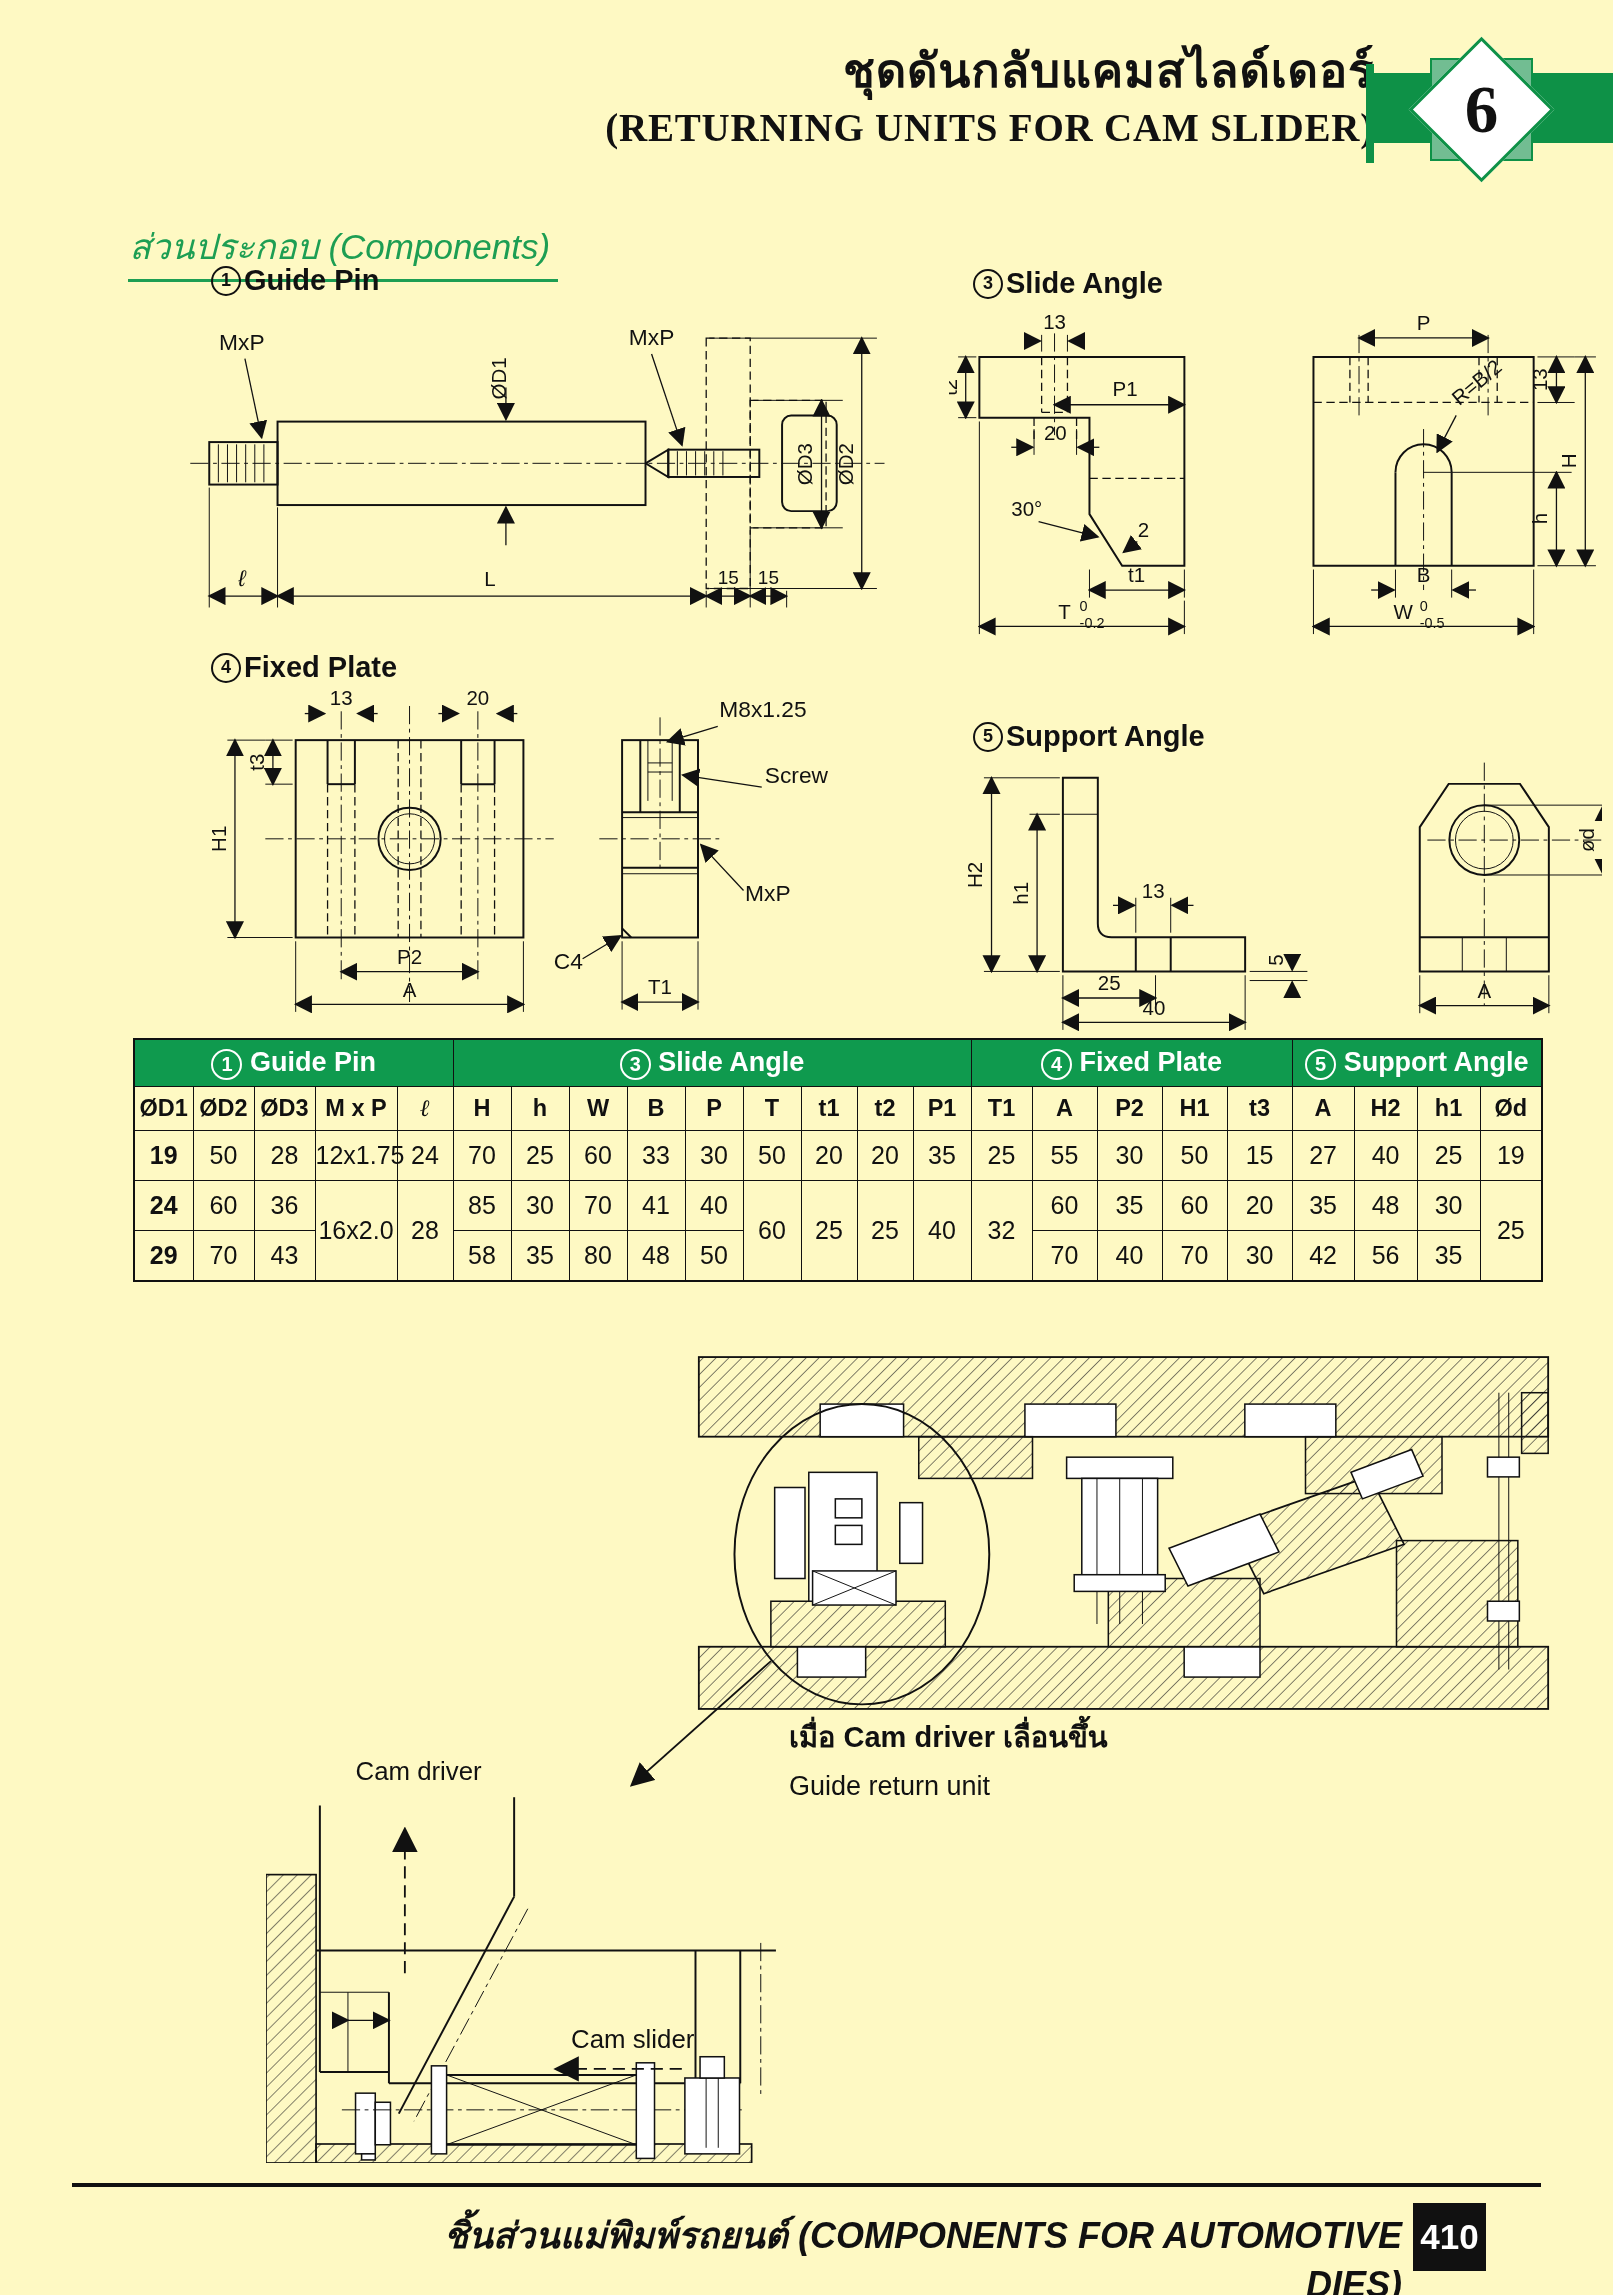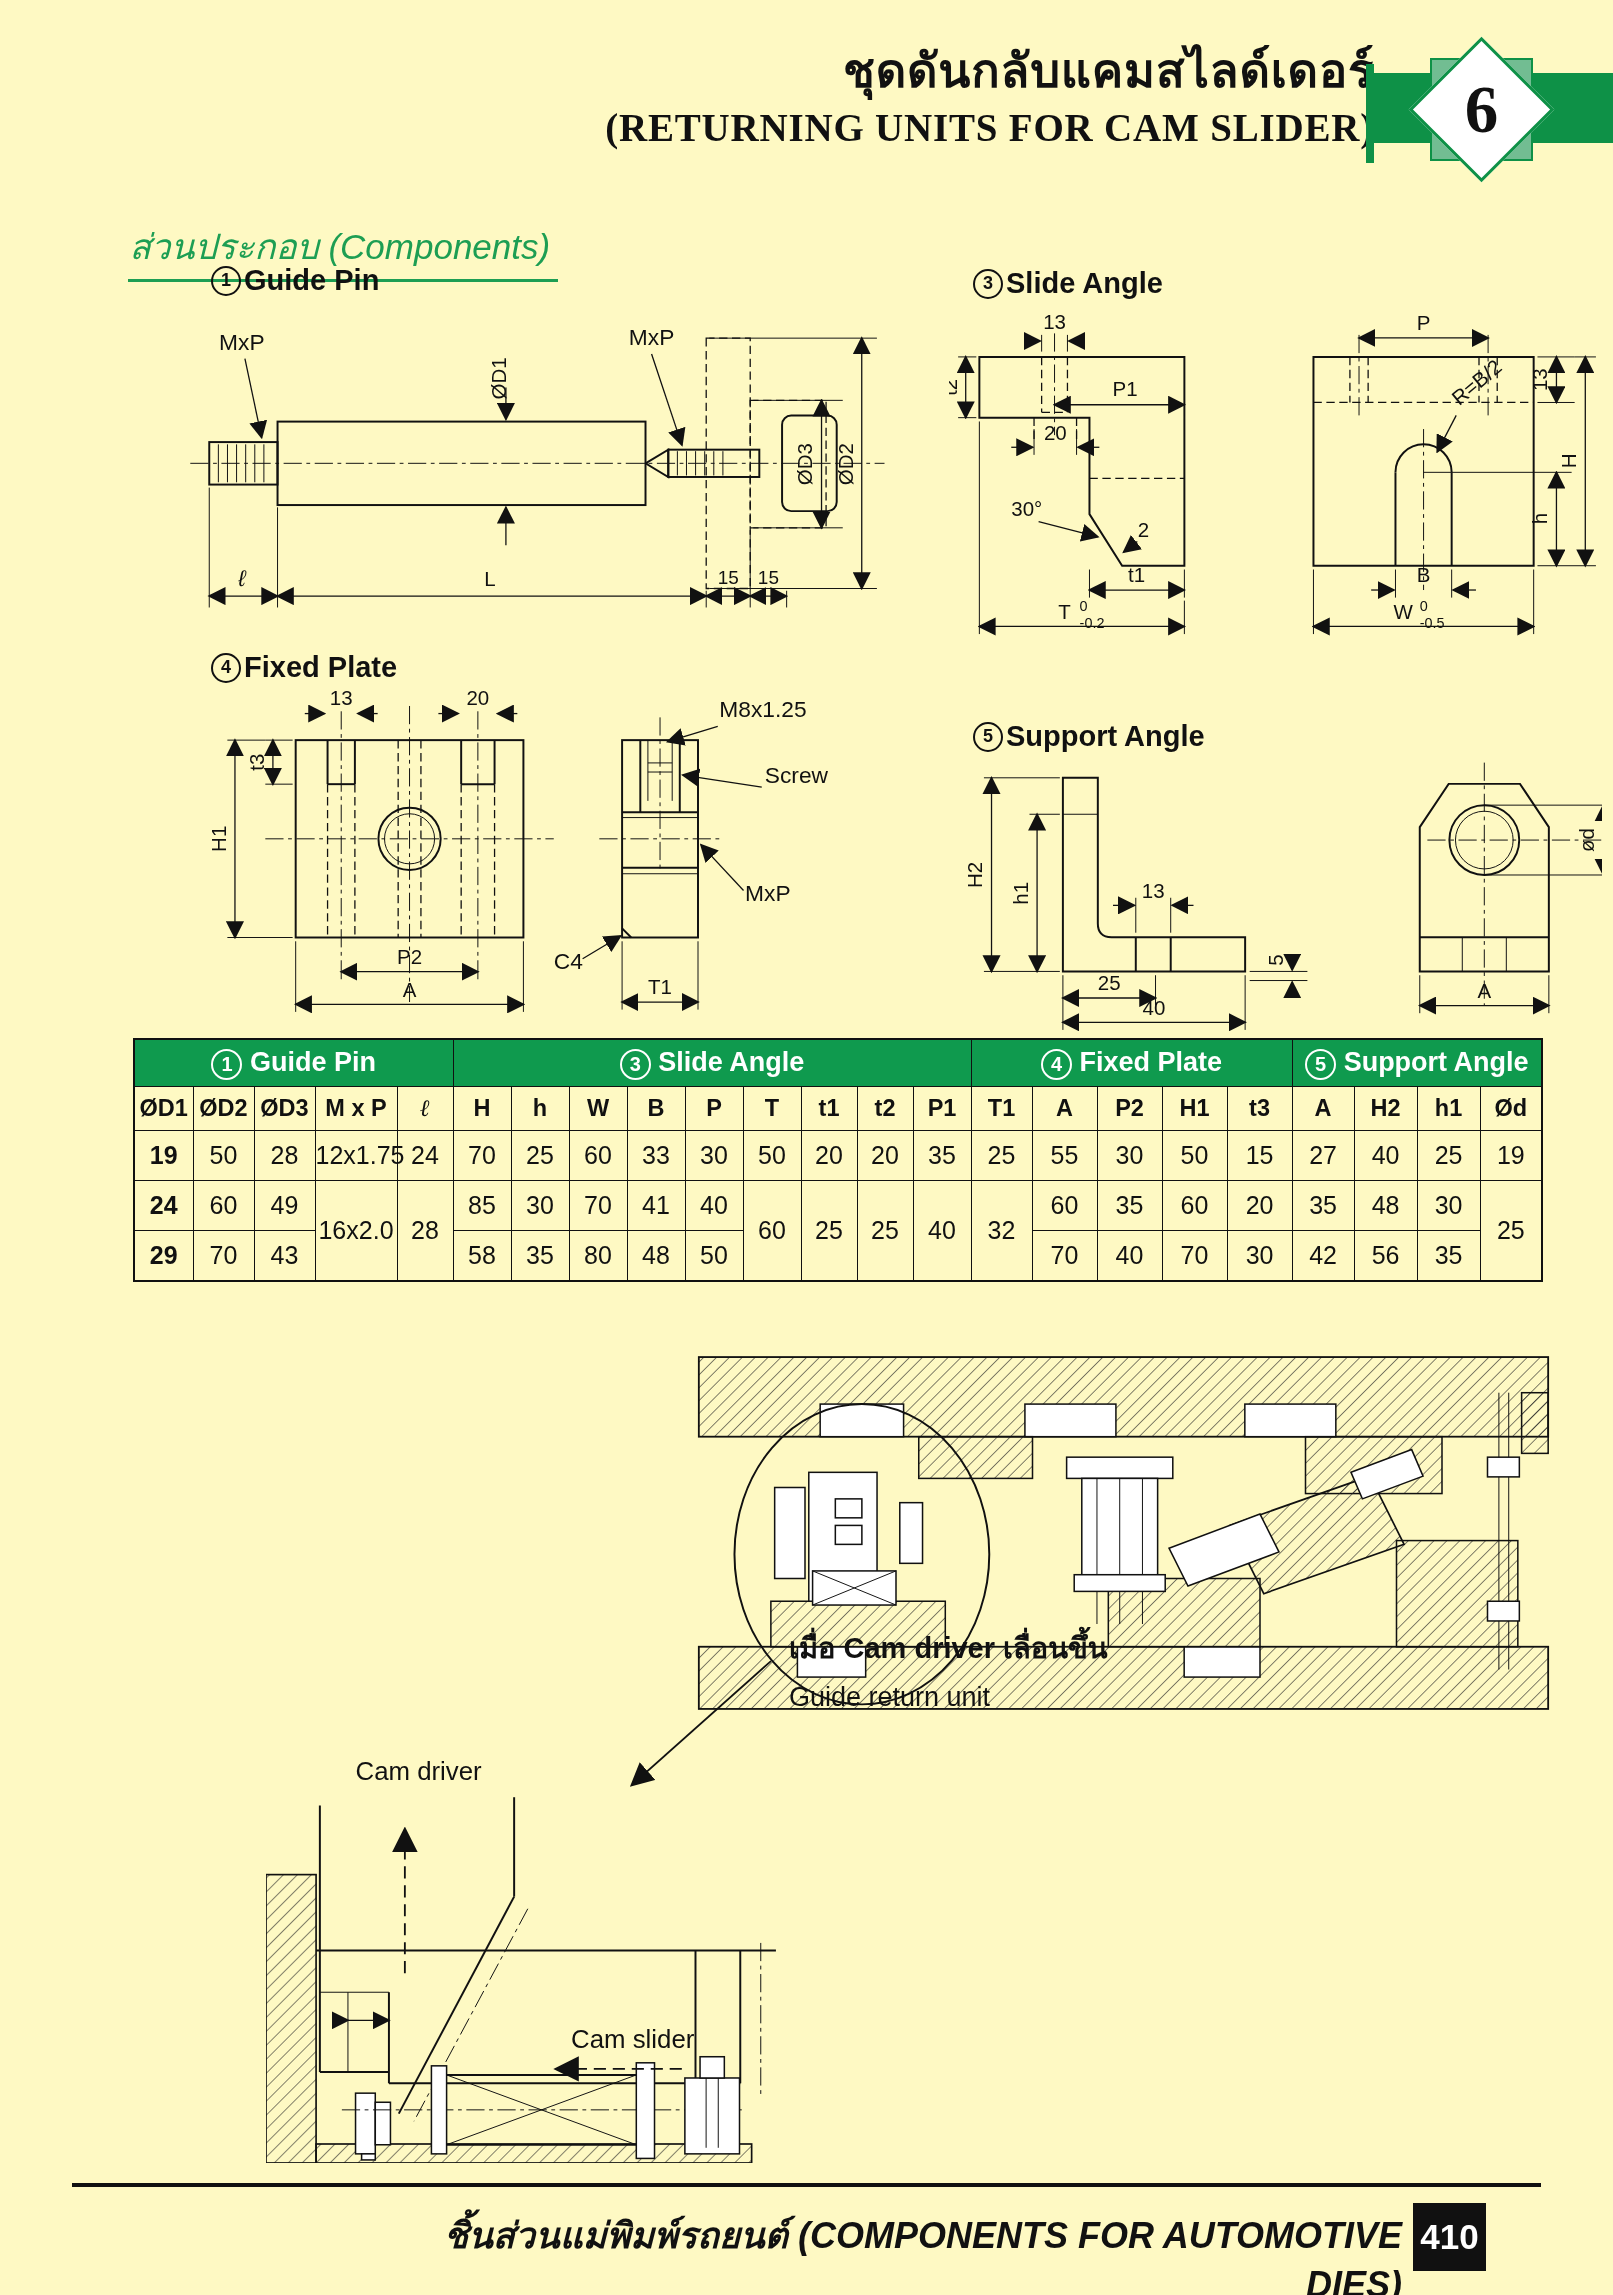--- a/index.html
+++ b/index.html
@@ -32,21 +32,21 @@
   #spec-table-wrap{left:133px;top:1038px;}
   table.spec{border-collapse:collapse;table-layout:fixed;width:1404px;border:2.3px solid #111;}
   table.spec th,table.spec td{border:1.5px solid #111;text-align:center;vertical-align:middle;padding:0;}
   tr.grp th{background:var(--gtable);color:#fff;font-size:27px;height:46px;margin-left:33px;}
   tr.grp .circ{border-color:#fff;color:#fff;width:27px;height:27px;font-size:20px;margin-right:7.6px;}
   tr.cols th{font-size:23.5px;height:43px;}
   table.spec tbody td{font-size:25px;height:49px;}
   table.spec tbody td.c1{font-weight:bold;}
 
   
-  #notes{left:789px;top:1633px;width:440px;}
+  #notes{left:789px;top:1722px;width:440px;}
   #notes .th{font-size:29px;font-weight:bold;line-height:1.1;}
   #notes .en{font-size:27px;font-weight:normal;margin-top:16.7px;}
   #notes .th2{font-size:29px;font-weight:bold;margin-top:18px;}
 
   
   #footer-rule{left:72px;top:2183px;width:1469px;height:3.8px;background:#111;}
   #footer-text{left:380px;top:2207px;width:1022px;text-align:right;font-size:36px;font-weight:bold;font-style:italic;}
   #page-num{left:1413px;top:2203px;width:73px;height:68px;background:#111;color:#fff;display:flex;
             align-items:center;justify-content:center;font-size:35px;font-weight:bold;}
 
@@ -463,21 +463,21 @@
           <td>50</td>
           <td>15</td>
           <td>27</td>
           <td>40</td>
           <td>25</td>
           <td>19</td>
         </tr>
         <tr>
           <td class="c1">24</td>
           <td>60</td>
-          <td>49</td>
+          <td>36</td>
           <td rowspan="2">16x2.0</td>
           <td rowspan="2">28</td>
           <td>85</td>
           <td>30</td>
           <td>70</td>
           <td>41</td>
           <td>40</td>
           <td rowspan="2">60</td>
           <td rowspan="2">25</td>
           <td rowspan="2">25</td>

